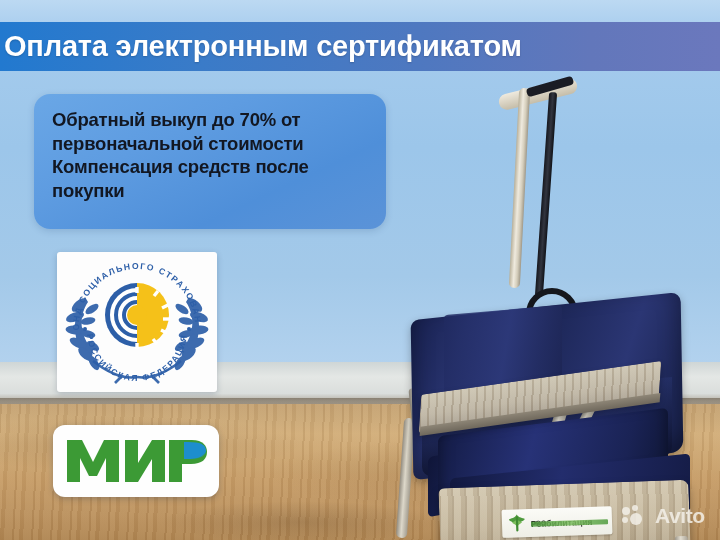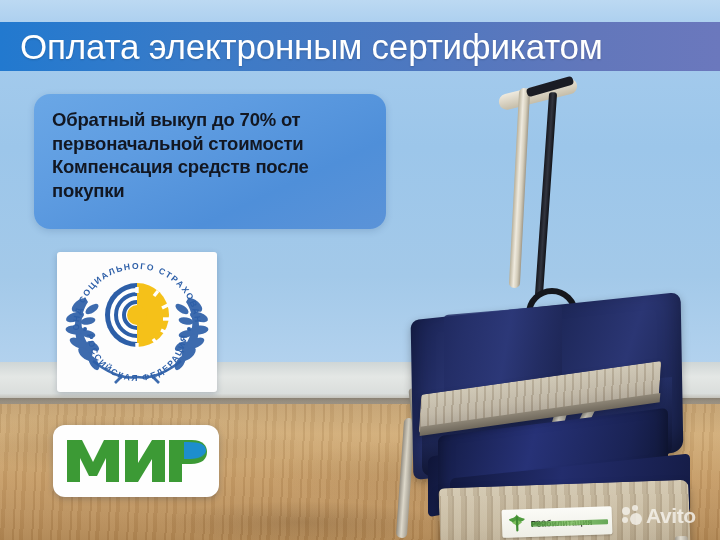--- a/index.html
+++ b/index.html
@@ -179,22 +179,22 @@
     opacity:.85;
   }
 
   
   .banner{
     position:absolute;left:0;top:22px;width:720px;height:49px;
     background:linear-gradient(90deg,#2279cf 0%,#3a7bc8 28%,#4e78c0 58%,#6277bb 82%,#6b78bd 100%);
     display:flex;align-items:center;
   }
   .banner-title{
-    color:#ffffff;font-size:35px;font-weight:400;letter-spacing:-.2px;
-    margin-left:20px;white-space:nowrap;
+    color:#ffffff;font-size:29px;font-weight:700;letter-spacing:-.2px;
+    margin-left:4px;white-space:nowrap;
     text-shadow:0 1px 2px rgba(0,0,0,.18);
   }
 
   
   .info-card{
     position:absolute;left:34px;top:94px;width:352px;height:135px;
     border-radius:16px;
     background:linear-gradient(155deg,#6aa7e6 0%,#5e9ce1 35%,#4f8fd9 70%,#5b93d8 100%);
     box-shadow:0 2px 7px rgba(30,60,110,.18);
     padding:14px 18px 0 18px;box-sizing:border-box;
@@ -219,21 +219,21 @@
     position:absolute;left:53px;top:425px;width:166px;height:72px;
     background:#fefefe;border-radius:12px;
     box-shadow:0 2px 6px rgba(20,40,70,.25);
     display:flex;align-items:center;justify-content:center;
   }
   .mir-svg{display:block;}
 
   
   .avito{
     position:absolute;left:622px;top:500px;width:92px;height:30px;
-    display:flex;align-items:center;gap:2px;opacity:.82;
+    display:flex;align-items:center;gap:11px;opacity:.82;
   }
   .avito-mark{position:relative;width:22px;height:20px;flex:0 0 auto;}
   .avito-mark i{position:absolute;border-radius:50%;background:#f4f1ea;display:block;}
   .avito-c1{left:0;top:2px;width:8px;height:8px;}
   .avito-c2{left:10px;top:0;width:6px;height:6px;}
   .avito-c3{left:0;top:12px;width:6px;height:6px;}
   .avito-c4{left:8px;top:8px;width:12px;height:12px;}
   .avito-text{
     font-size:21px;font-weight:700;color:#f6f3ec;letter-spacing:-.4px;
     line-height:1;

